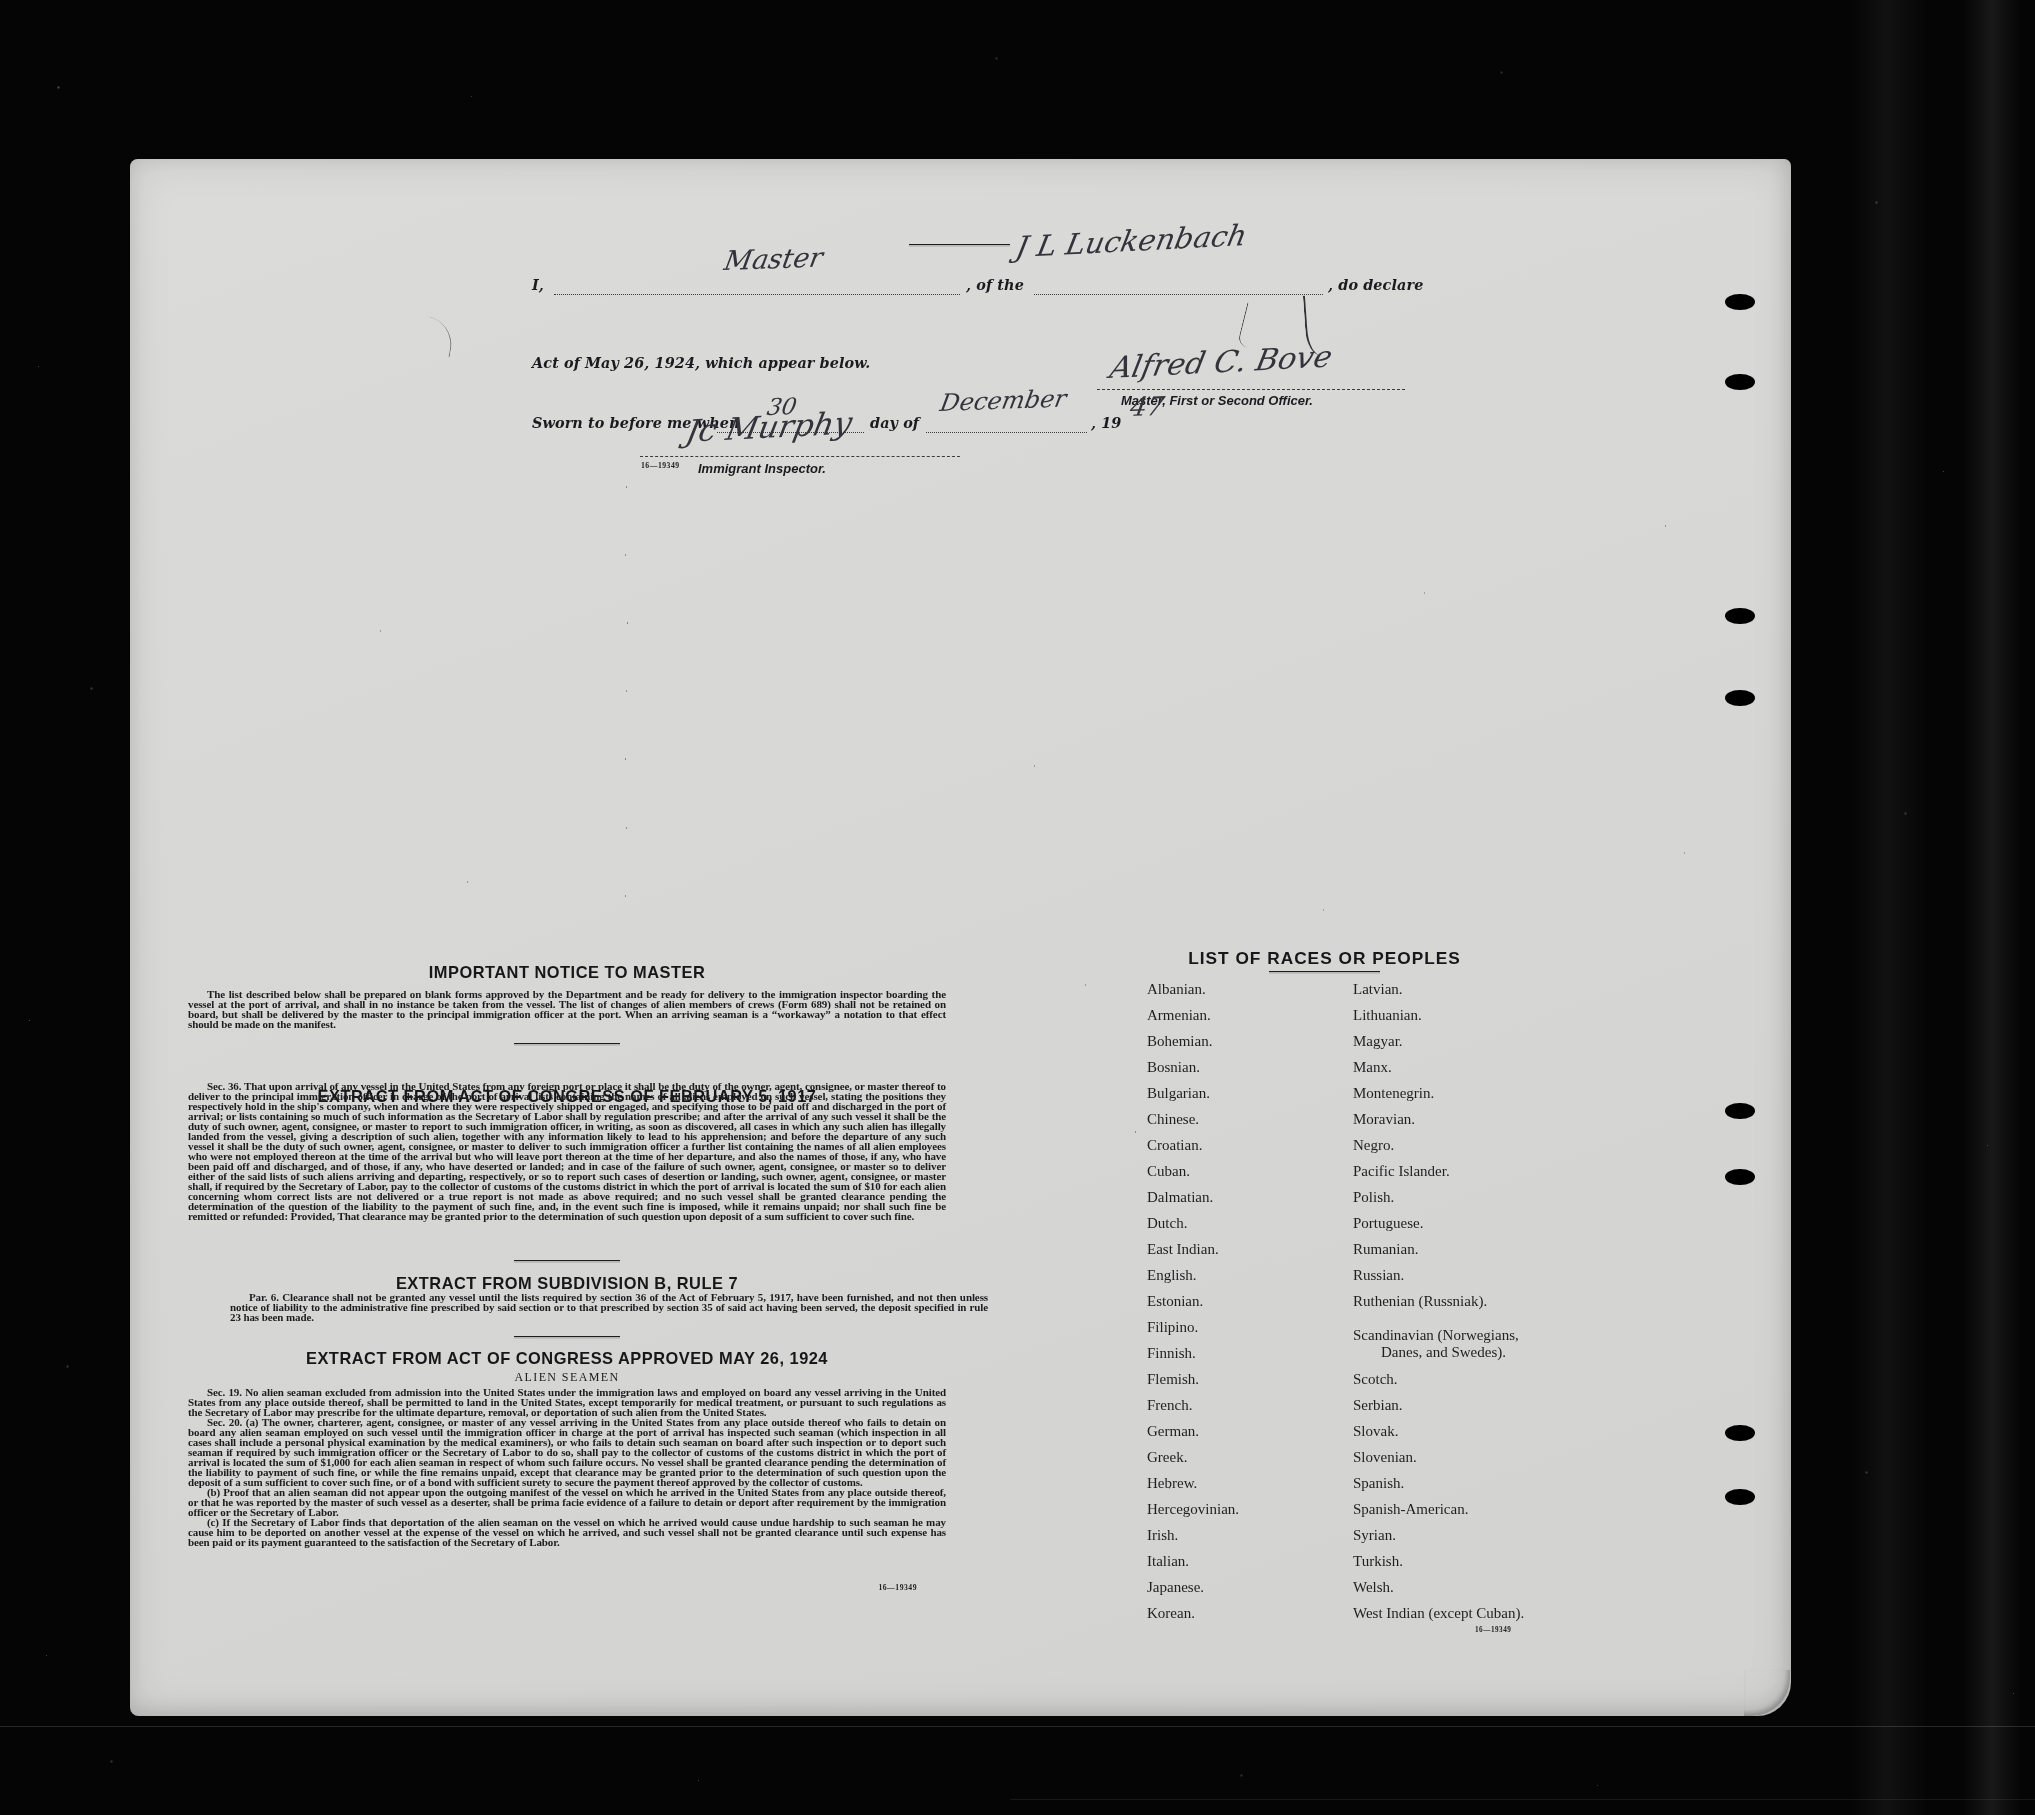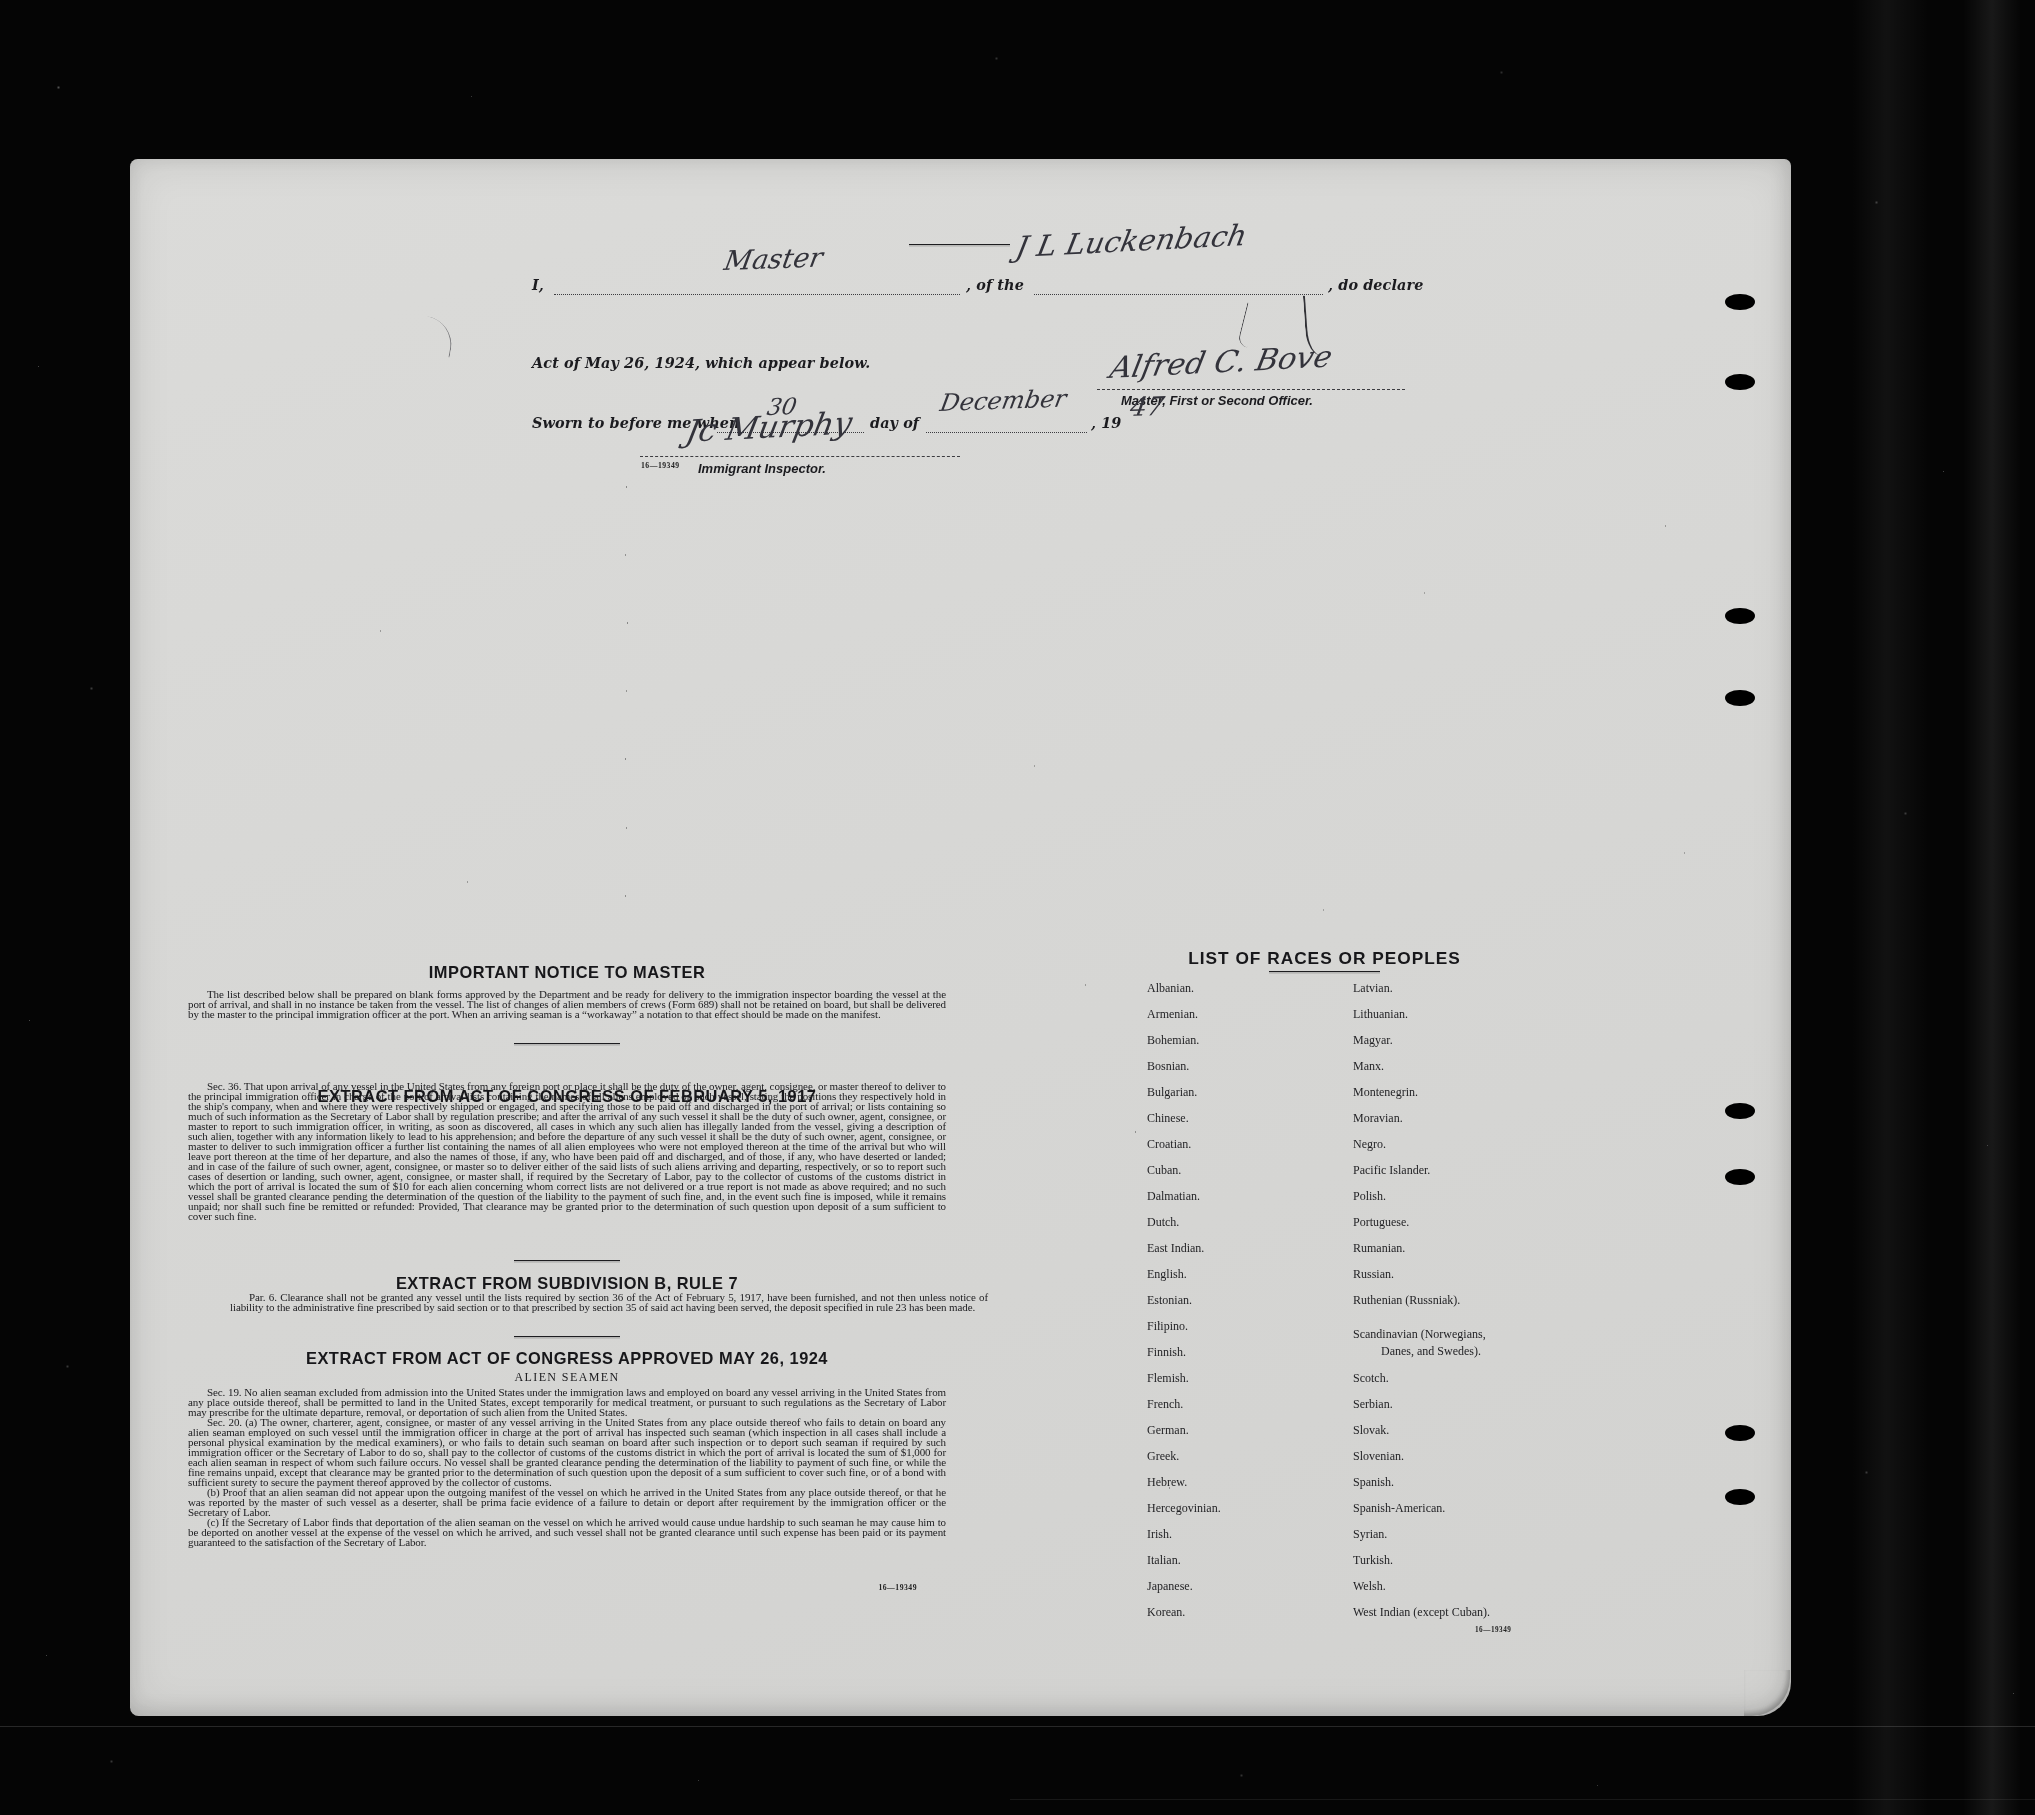--- a/index.html
+++ b/index.html
@@ -64,31 +64,31 @@
   .sig{transform:skewX(-14deg) rotate(-3deg);}
   .under-label{font-family:Liberation Sans, sans-serif;font-style:italic;font-weight:bold;
     font-size:13px;color:#1b1b1f;text-align:left;}
   .tiny{font-family:"Liberation Serif",serif;font-weight:bold;font-size:7.7px;color:#222;letter-spacing:0.5px;}
   
   .leftcol{left:58px;top:0;width:758px;}
   .col-title{position:absolute;width:100%;text-align:center;font-family:"Liberation Sans",sans-serif;
     font-weight:bold;font-size:16.4px;letter-spacing:0.5px;color:#17171a;}
   .legal{position:absolute;width:100%;font-family:"Liberation Serif",serif;font-size:11px;line-height:10px;
     letter-spacing:-0.1px;text-align:justify;color:#1c1c1f;}
-  .legal p{margin:0;text-indent:19px;}
+  .legal p{margin:0;text-indent:19px;font-weight:bold;}
   .cdiv{position:absolute;left:326px;width:106px;}
   .alien-sub{position:absolute;width:100%;text-align:center;font-family:"Liberation Serif",serif;
     font-size:12px;letter-spacing:1.4px;color:#1c1c1f;}
   .fnum-right{position:absolute;right:29px;text-align:right;}
   
   .races-title{left:1002px;top:789px;width:385px;text-align:center;
     font-family:"Liberation Sans",sans-serif;font-weight:bold;font-size:17.3px;letter-spacing:1px;color:#17171a;}
   .d-races{left:1139px;top:812px;width:111px;}
   .races-col{position:absolute;top:822px;margin:0;padding:0;list-style:none;
-    font-family:"Liberation Serif",serif;font-size:12px;color:#1f1f22;}
+    font-family:"Liberation Serif",serif;font-size:15px;color:#1f1f22;}
   .races-col li{height:26px;white-space:nowrap;}
   .races-left{left:1017px;}
   .races-right{left:1223px;}
   .races-right li:nth-of-type(14){transform:translateY(7.7px);}
   .races-right li:nth-of-type(15){transform:translate(28px,-1px);}
   .races-fnum{left:1345px;top:1467px;font-size:7.2px;}
 </style>
 </head>
 <body>
 

